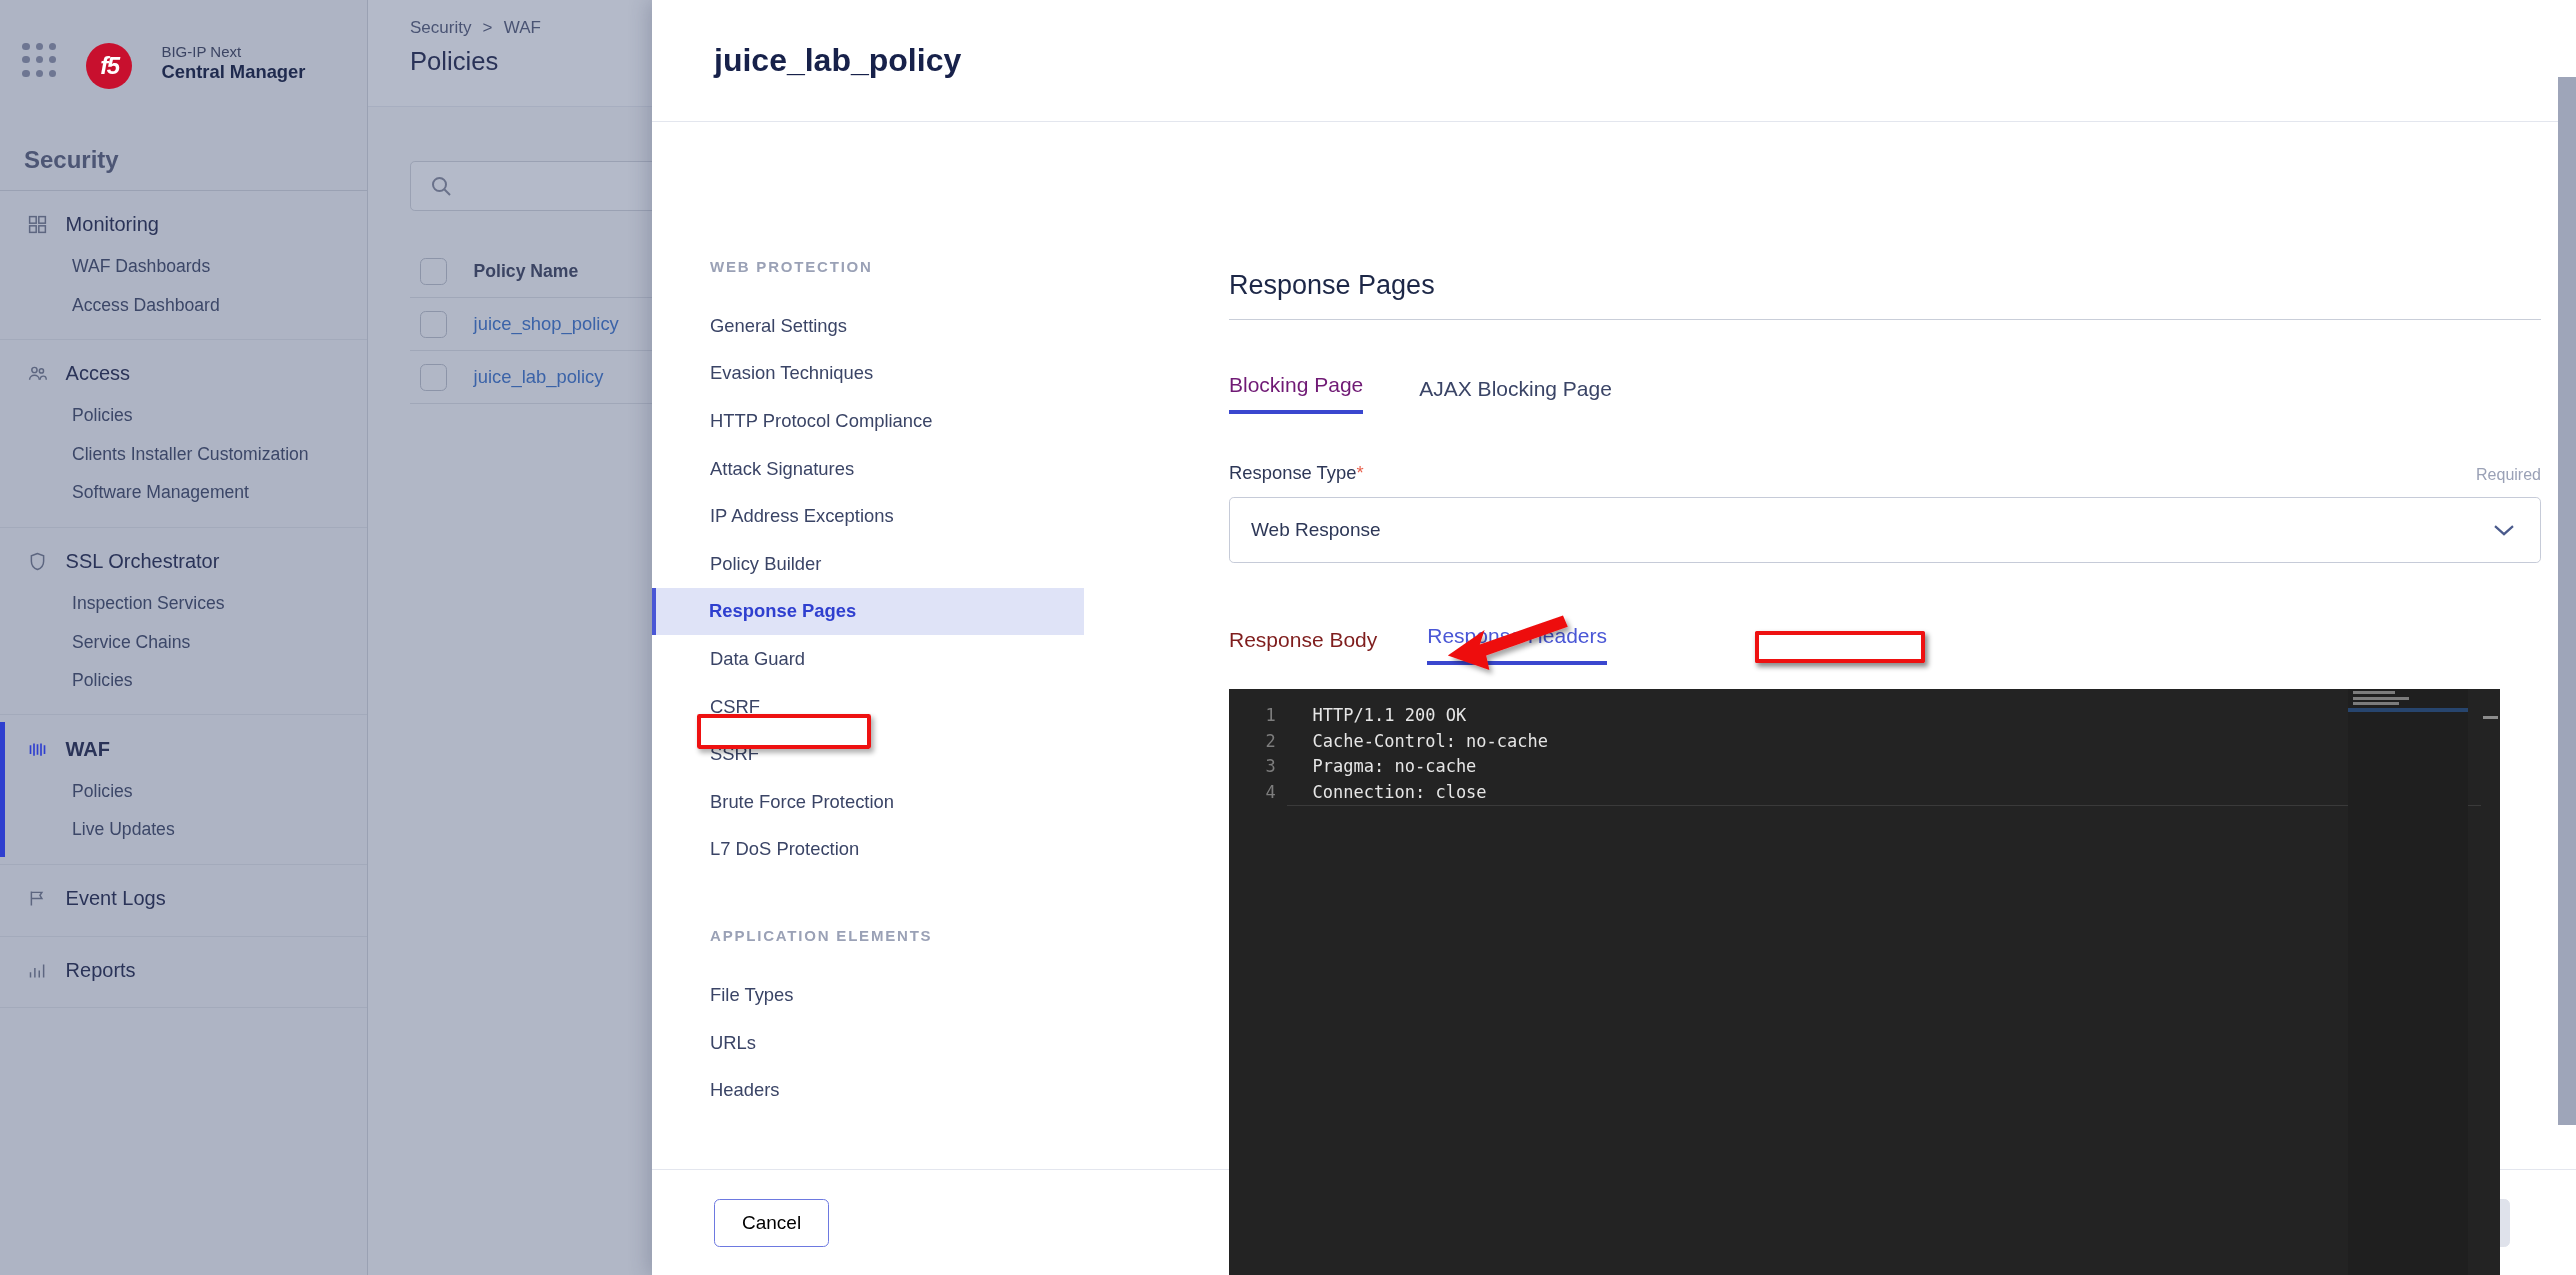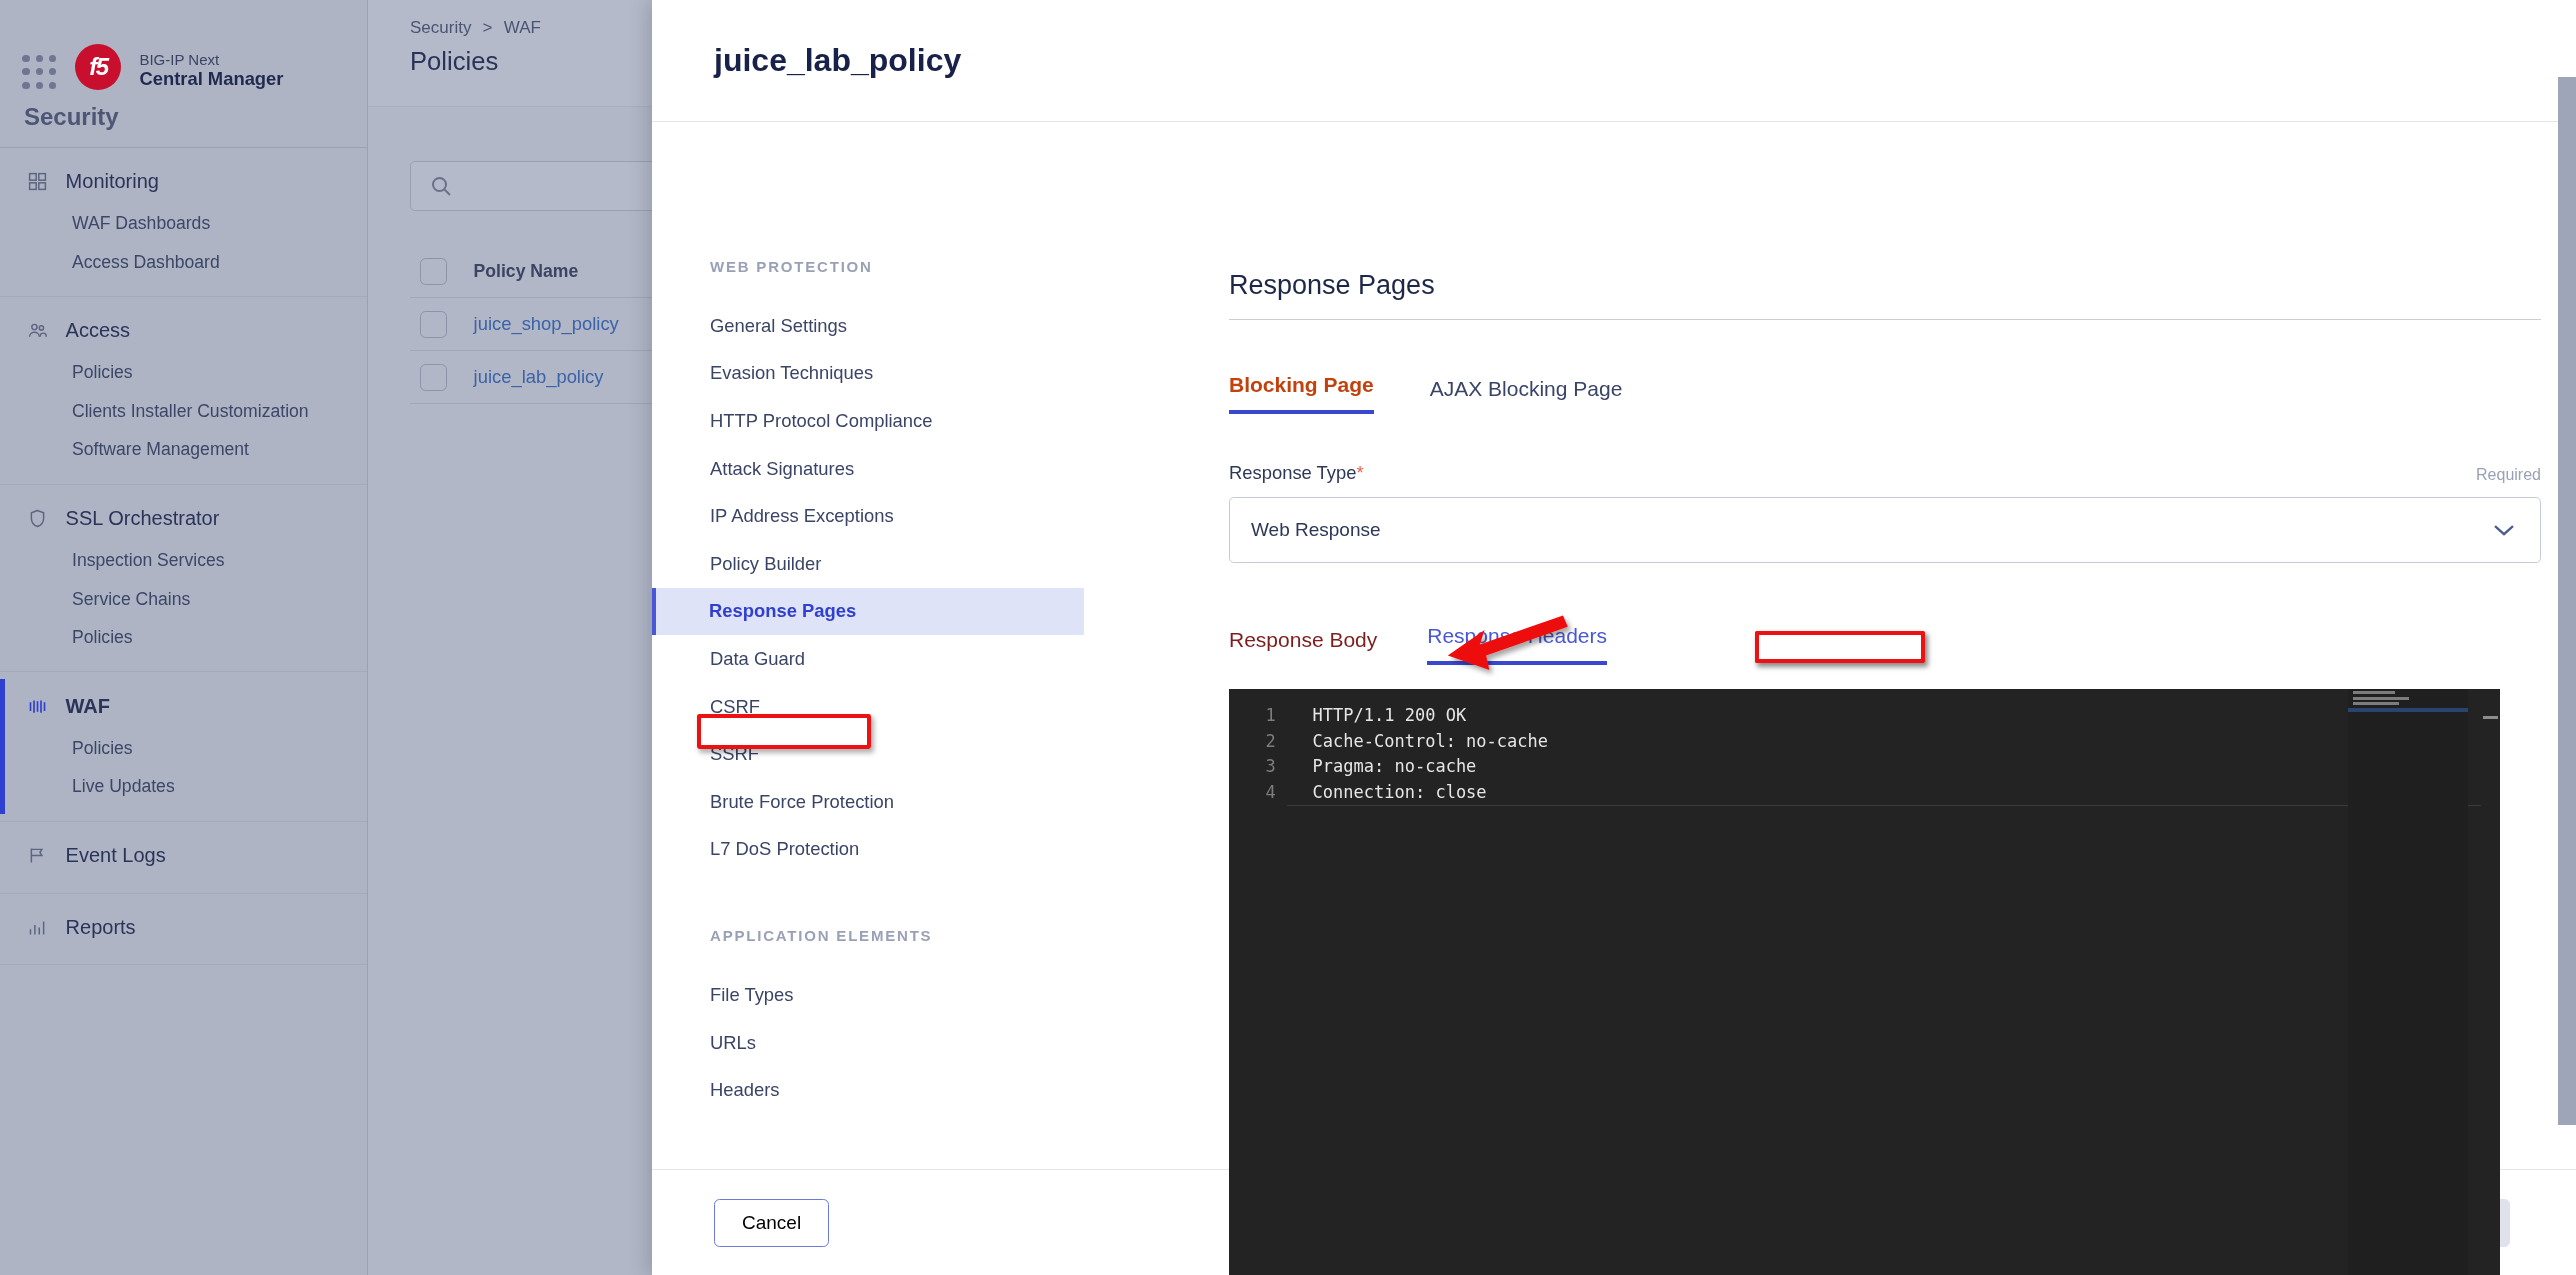--- a/index.html
+++ b/index.html
@@ -18,21 +18,21 @@
     background: #ffffff;
   }
 
   
   .leftnav {
     position: absolute; left: 0; top: 0; width: 368px; height: 1276px;
     background: #aeb4c4;
     border-right: 0.8px solid #9aa1b3;
   }
   .nav-top {
-    height: 90px; display: flex; align-items: flex-end; padding-left: 22.4px; gap: 18px;
+    height: 90px; display: flex; align-items: flex-start; padding-left: 22.4px; gap: 29px; margin-top: 43px;
   }
   .grid-icon { width: 35px; height: 35px; display: grid;
     grid-template-columns: repeat(3, 1fr); grid-template-rows: repeat(3, 1fr);
     gap: 4.8px; align-content: center; }
   .grid-icon i { display: block; width: 7.2px; height: 7.2px; border-radius: 50%; background: #6e7692; }
   .f5-logo { width: 46px; height: 46px; border-radius: 50%; background: #c8102e;
     display: flex; align-items: center; justify-content: center;
     color: #fff; font-weight: 700; font-size: 24px; font-style: italic;
     font-family: "Liberation Sans", sans-serif; letter-spacing: -1.6px; }
   .brand { line-height: 1.18; }
@@ -126,21 +126,21 @@
     pointer-events: none;
   }
 
   
   .panel { flex: 1; min-width: 0; padding: 148px 77px 0 109px; position: relative; }
   .panel-title { font-size: 27px; color: #1d2747; padding-bottom: 17.6px; }
   .panel-rule { height: 1.6px; background: #c9ced9; width: 1312px; }
 
   .tabs { display: flex; gap: 56px; margin-top: 53px; align-items: flex-end; }
   .tab { font-size: 21px; color: #3a4466; padding-bottom: 12.8px; cursor: pointer; }
-  .tab.active { color: #c2410c; border-bottom: 4px solid #3a47cf; font-weight: bold; }
+  .tab.active { color: #701a75; border-bottom: 4px solid #3a47cf; }
 
   .field-label-row {
     display: flex; align-items: flex-end; justify-content: space-between;
     margin-top: 48px; width: 1312px;
   }
   .field-label { font-size: 18.4px; color: #2d3757; }
   .req-star { color: #e8604c; font-size: 18.4px; }
   .req-hint { font-size: 16px; color: #9aa1b6; }
 
   .select {

